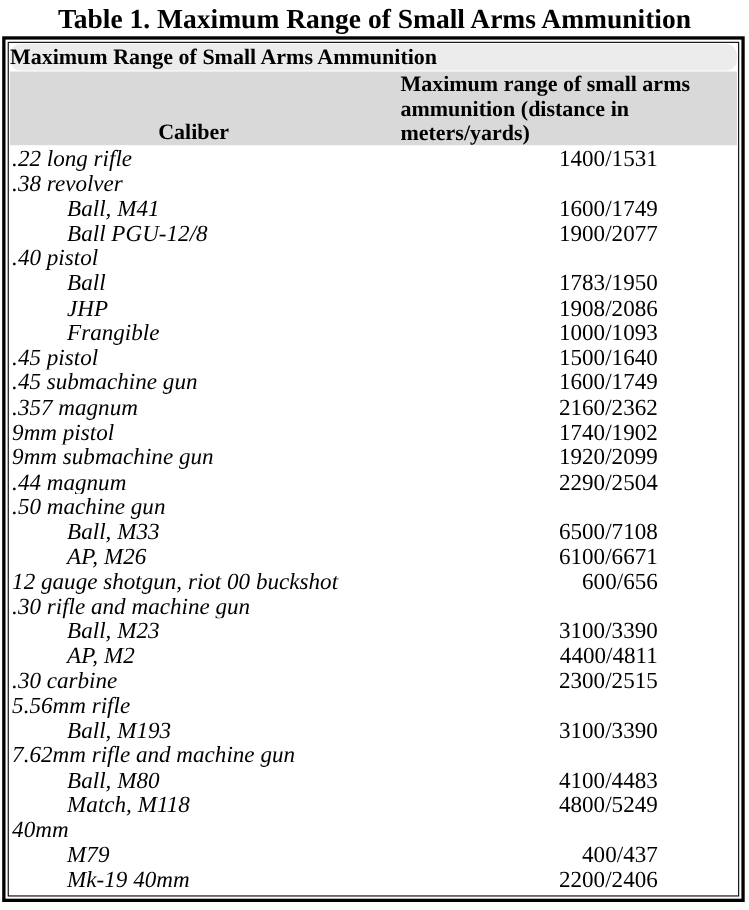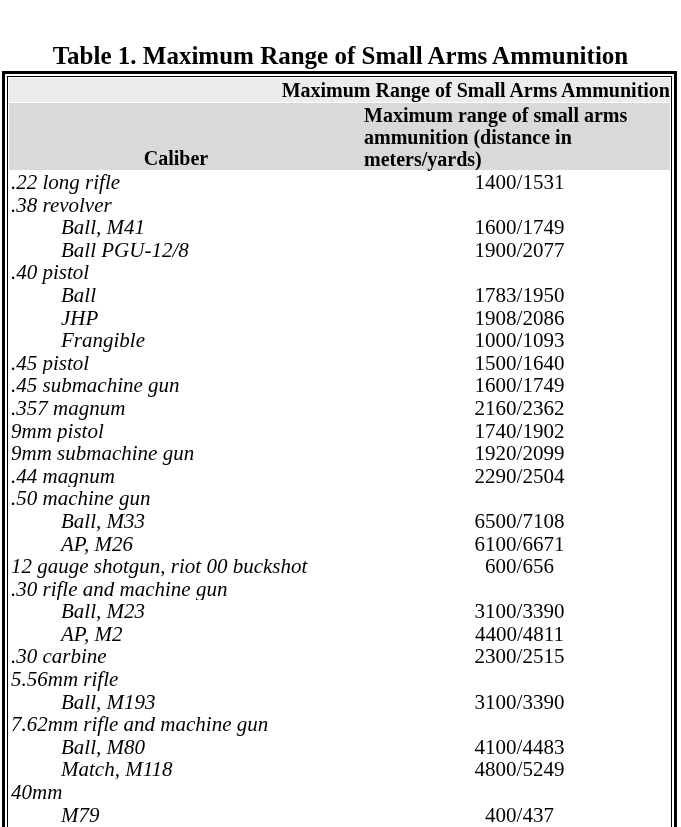--- a/index.html
+++ b/index.html
@@ -13,41 +13,41 @@
     font-family: "Liberation Serif", serif;
     overflow: hidden;
   }
   .doc-title {
     padding-top: 4px;
     text-align: center;
     font-weight: bold;
     font-size: 25px;
     line-height: 27px;
     white-space: nowrap;
-    margin-top: 38px;
   }
   .tbl-outer {
     margin: 2px 0 0 2px;
     width: 675px;
     border: 3px solid var(--border, #000);
     padding: 2px;               
     background: #fff;
   }
   .tbl-inner {
     border: 1px solid var(--border, #000);
     background: #fff;
   }
   .band1 {
     margin: 1px;
     height: 24px;
     line-height: 24px;
     background: var(--band1, #ececec);
-    text-align: right;
+    text-align: left;
     font-weight: bold;
     font-size: 20px;
+    border-radius: 10px;
   }
   .band2 {
     margin: 0 1px 1px 1px;
     height: 67px;
     background: var(--band2, #d9d9d9);
     display: flex;
     font-weight: bold;
     font-size: 20px;
   }
   .cal-h {
@@ -69,21 +69,21 @@
     display: flex;
     height: 22.6px;
     line-height: 22.6px;
     font-size: 21px;
   }
   .cell { overflow: hidden; }
   .cal { flex: 1; padding-left: 3px; white-space: nowrap; font-style: italic; }
   .row.indent .cal { padding-left: 53px; }
   .rng {
     width: 230px;
-    text-align: center;
+    text-align: right;
     padding-right: 73px;
     white-space: nowrap;
   }
 </style>
 </head>
 <body>
 
 <div class="page">
 
   <div class="doc-title">Table 1. Maximum Range of Small Arms Ammunition</div>

